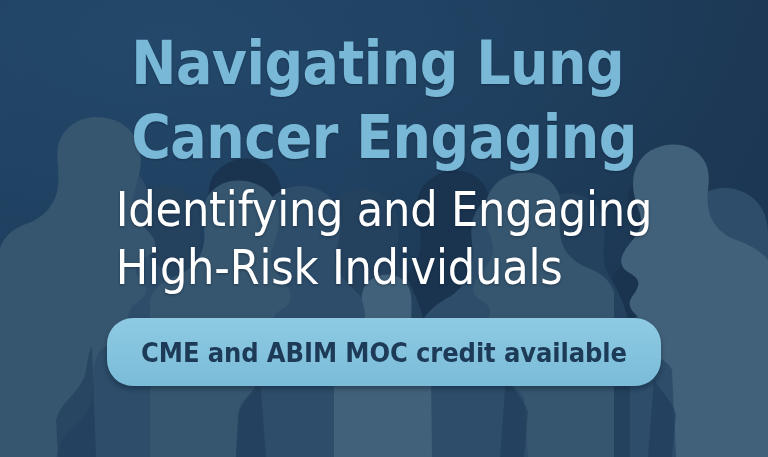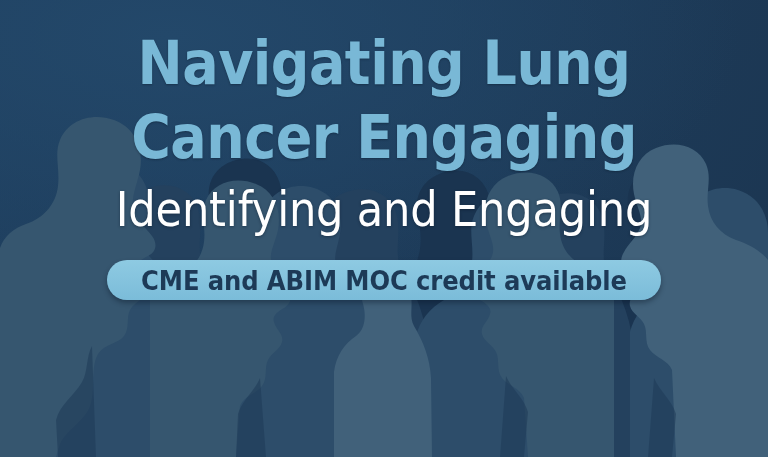--- a/index.html
+++ b/index.html
@@ -19,21 +19,21 @@
   #crowd svg{display:block;width:768px;height:457px;}
 
   
   #content{
     position:absolute;inset:0;
     display:flex;flex-direction:column;
     align-items:center;
     z-index:5;
   }
 
-  .title-block{margin-top:26px;text-align:center;}
+  .title-block{margin-top:26px;}
   .title-line{
     font-family:"DejaVu Sans Condensed","Liberation Sans", sans-serif;
     font-weight:bold;
     font-size:60px;
     line-height:74px;
     letter-spacing:-0.5px;
     color:#79b8d6;
     white-space:nowrap;
     text-shadow:0 1px 2px rgba(10,25,40,0.40);
   }
@@ -49,21 +49,21 @@
     white-space:nowrap;
     text-shadow:0 1px 3px rgba(10,25,40,0.45);
   }
 
   
   .badge-wrap{margin-top:22px;}
   .badge{
     display:inline-flex;
     align-items:center;
     justify-content:center;
-    height:40px;
+    height:68px;
     padding:0 34px;
     border-radius:26px;
     background:linear-gradient(180deg,#8ecae2 0%,#7bbcd9 100%);
     box-shadow:0 3px 5px rgba(8,22,36,0.38);
     color:#1d3a57;
     font-family:"DejaVu Sans Condensed","Liberation Sans", sans-serif;
     font-weight:bold;
     font-size:27px;
     letter-spacing:-0.1px;
     white-space:nowrap;
@@ -211,20 +211,21 @@
 
   <div id="content">
 
     <div class="title-block">
       <div class="title-line">Navigating Lung</div>
       <div class="title-line">Cancer Engaging</div>
     </div>
 
     <div class="subtitle-block">
       <div class="subtitle-line">Identifying and Engaging</div>
+      <div class="subtitle-line">High-Risk Individuals</div>
     </div>
 
     <div class="badge-wrap">
       <div class="badge">CME and ABIM MOC credit available</div>
     </div>
 
   </div>
 
 </div>
 

